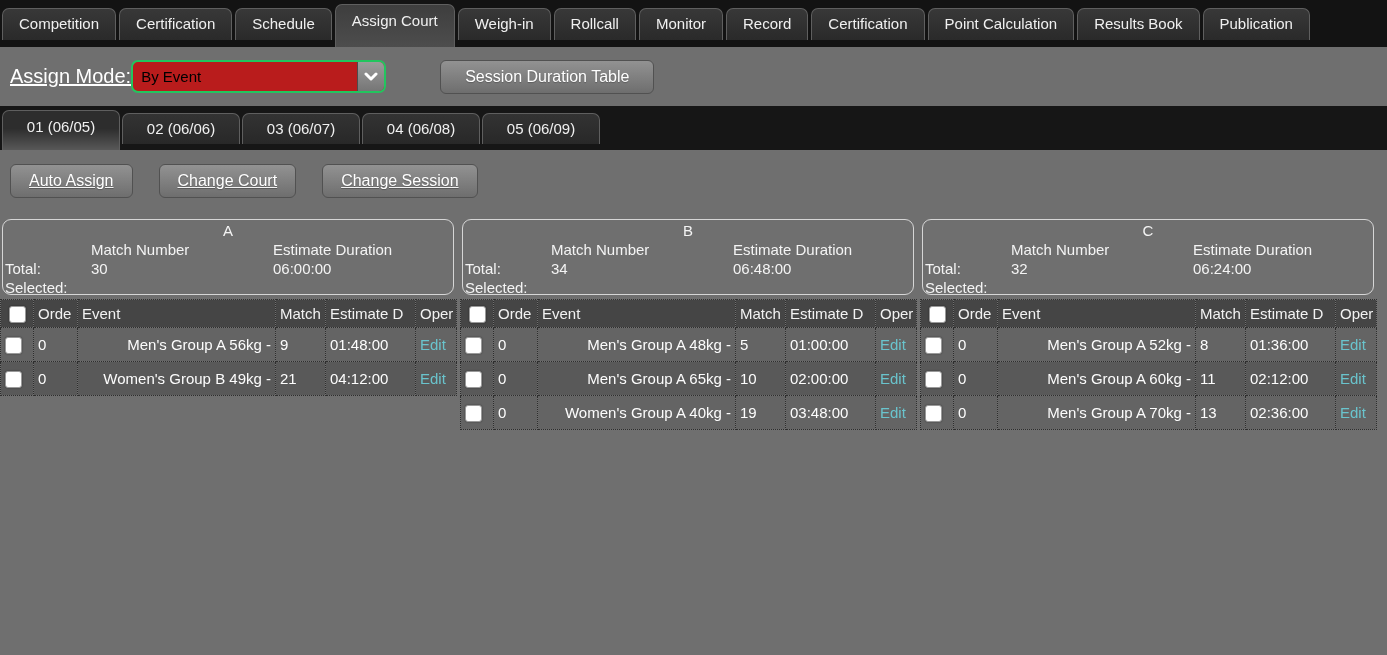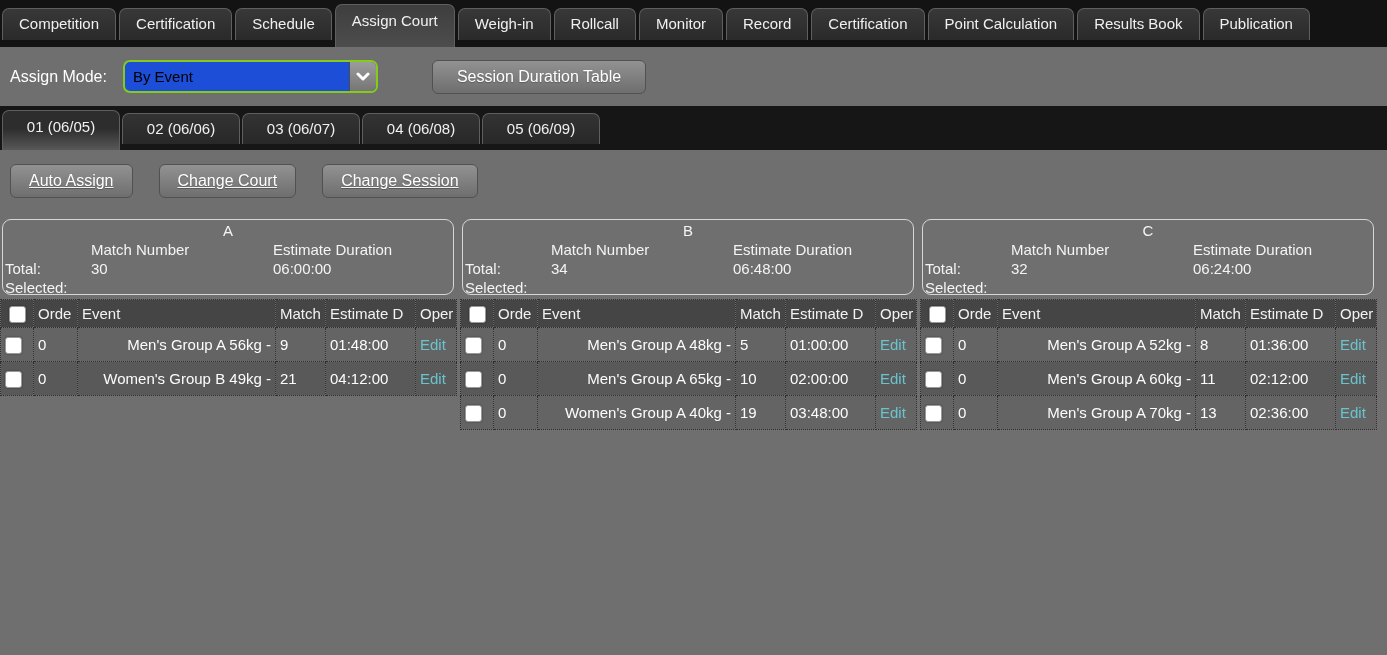--- a/index.html
+++ b/index.html
@@ -29,24 +29,24 @@
   .top-tab.active {
     height:43px; line-height:32px; margin-bottom:0;
     background:linear-gradient(#3e3e3e,#4d4d4d);
   }
 
   
   .toolbar {
     height:59px; background:#6f6f6f;
     display:flex; align-items:center; padding-left:10px;
   }
-  .assign-mode-label { font-size:16px; margin-right:16px; color:#fff; }
+  .assign-mode-label { font-size:20px; margin-right:0; color:#fff;text-decoration:underline; }
   .select {
-    width:255px; height:33px; background:#1d4ed8;
-    border:2px solid #84cc16; border-radius:7px;
+    width:255px; height:33px; background:#b91c1c;
+    border:2px solid #22c55e; border-radius:7px;
     display:flex; align-items:stretch; overflow:hidden; cursor:pointer;
   }
   .select-text { flex:1; font-size:15px; color:#000; padding:6px 8px 0 8px; white-space:nowrap; overflow:hidden; }
   .select-arrow {
     width:27px; display:flex; align-items:center; justify-content:center;
     background:linear-gradient(#9c9c9c,#767676);
     border-left:1px solid #4c4c4c;
   }
   .btn {
     background:linear-gradient(#929292,#6e6e6e);

